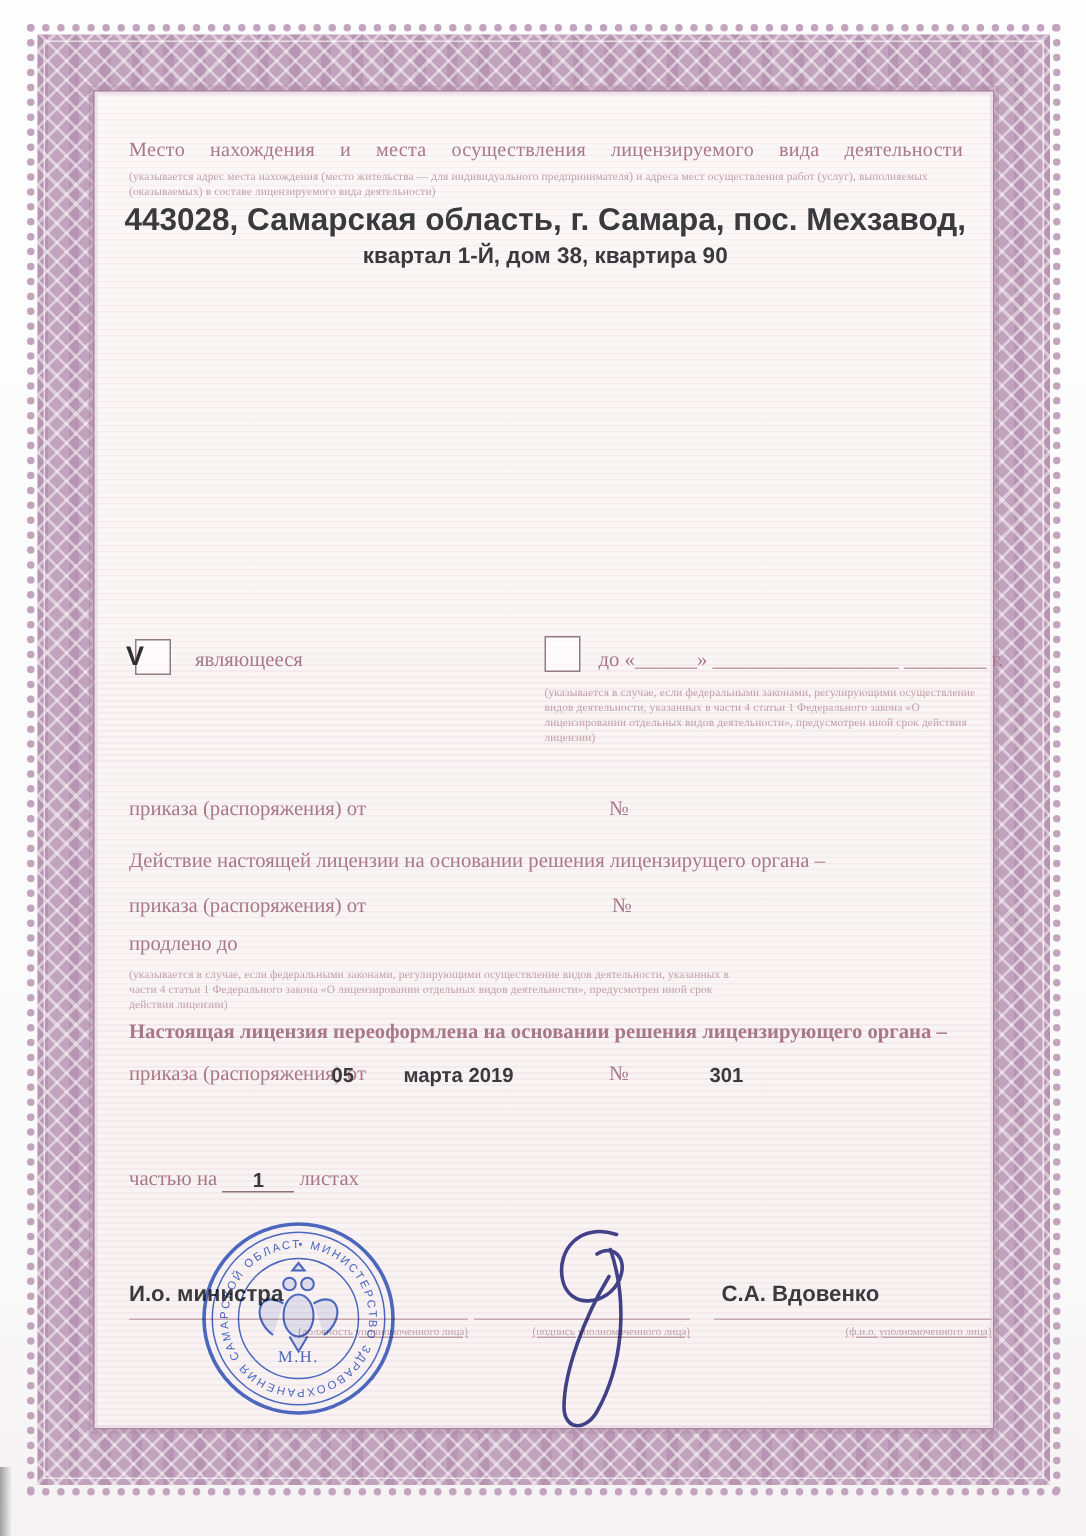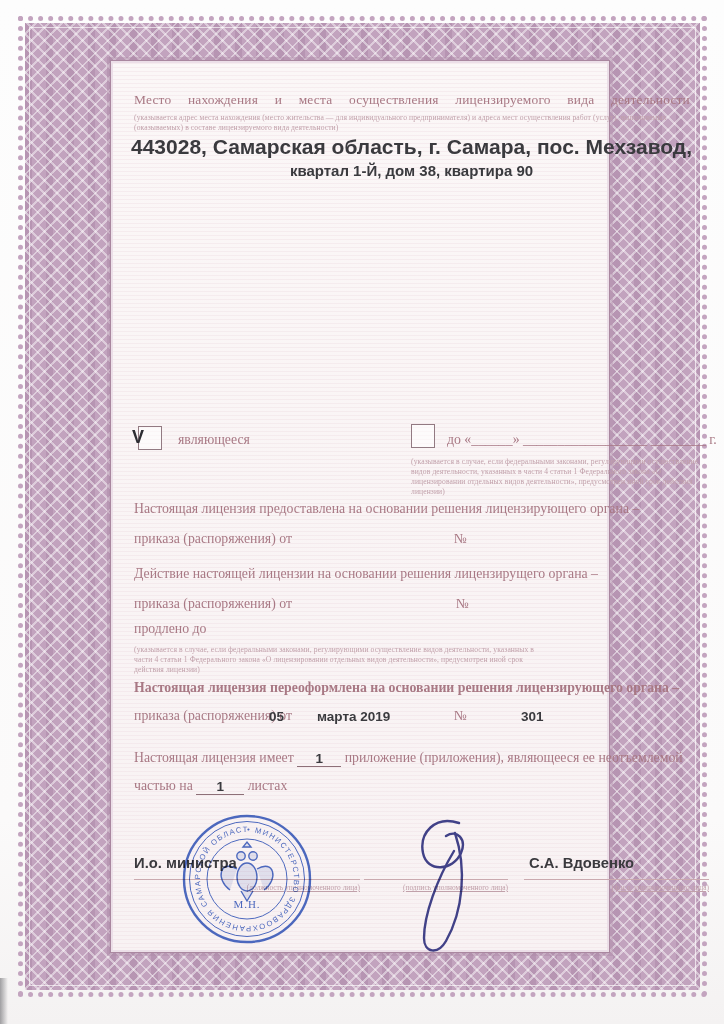--- a/index.html
+++ b/index.html
@@ -14,26 +14,26 @@
   .frame { position:absolute; left:25px; top:23px; width:675px; height:967px;
     background:
       repeating-linear-gradient(45deg, rgba(255,255,255,.45) 0 2px, rgba(255,255,255,0) 2px 9px),
       repeating-linear-gradient(-45deg, rgba(255,255,255,.45) 0 2px, rgba(255,255,255,0) 2px 9px),
       repeating-linear-gradient(90deg, rgba(153,112,148,.28) 0 7px, rgba(153,112,148,0) 7px 21px),
       #c2a3be;
     outline:5px dotted #c3a4bf; outline-offset:2px; }
   .frame::before { content:""; position:absolute; inset:4px;
     border:1px solid rgba(255,255,255,.65); pointer-events:none; }
 
-  .paper { position:absolute; left:37px; top:37px; width:500px; height:893px;
+  .paper { position:absolute; left:37px; top:37px; width:601px; height:893px;
     background:
       repeating-linear-gradient(0deg, rgba(236,216,223,.35) 0 1px, rgba(0,0,0,0) 1px 4px),
       linear-gradient(180deg,#fbf7f7,#f8f2f3);
     border:1px solid #a9879f;
-    box-shadow: inset 0 0 0 2px #ecdfe8, 0 0 0 3px rgba(173,138,166,.45); margin-left: 48px; }
+    box-shadow: inset 0 0 0 2px #ecdfe8, 0 0 0 3px rgba(173,138,166,.45); }
 
   .abs { position:absolute; }
   .rose  { color:#a87884; }
   .rose-sm { color:#c1a0aa; font-size:7.6px; line-height:10px; letter-spacing:.1px; }
   .dark-bold { font-family:"Liberation Sans", sans-serif; font-weight:700; color:#3a3a3e; }
 
   .doc-title { left:23px; top:31px; width:556px; font-size:13.4px;
     text-align:justify; text-align-last:justify; letter-spacing:.2px; }
   .doc-subtitle { left:23px; top:52px; width:556px; }
 
@@ -107,42 +107,36 @@
       <div class="abs dark-bold addr1">443028, Самарская область, г. Самара, пос. Мехзавод,</div>
       <div class="abs dark-bold addr2">квартал 1-Й, дом 38, квартира 90</div>
 
       <div class="abs cbx cbx1"></div>
       <div class="abs vmark">V</div>
       <div class="abs rose opt-label lbl-indef">являющееся</div>
       <div class="abs cbx cbx2"></div>
       <div class="abs rose opt-label lbl-until">до «______» __________________ ________ г.</div>
       <div class="abs rose-sm term-note">(указывается в случае, если федеральными законами, регулирующими осуществление видов деятельности, указанных в части 4 статьи 1 Федерального закона «О лицензировании отдельных видов деятельности», предусмотрен иной срок действия лицензии)</div>
 
-      <div class="abs rose body-line g1">Настоящая лицензия предоставлена на основании решения лицензирующего органа –</div>
       <div class="abs rose body-line g2">приказа (распоряжения)  от</div>
       <div class="abs rose body-line no1">№</div>
 
       <div class="abs rose body-line e1">Действие настоящей лицензии на основании решения лицензирущего органа –</div>
       <div class="abs rose body-line e2">приказа (распоряжения)  от</div>
       <div class="abs rose body-line no2">№</div>
       <div class="abs rose body-line e3">продлено до</div>
       <div class="abs rose-sm ext-note">(указывается в случае, если федеральными законами, регулирующими осуществление видов деятельности, указанных в части 4 статьи 1 Федерального закона «О лицензировании отдельных видов деятельности», предусмотрен иной срок действия лицензии)</div>
 
       <div class="abs rose body-line r1">Настоящая лицензия переоформлена на основании решения лицензирующего органа –</div>
       <div class="abs rose body-line r2">приказа (распоряжения)  от</div>
       <div class="abs val v-day">05</div>
       <div class="abs val v-month">марта 2019</div>
       <div class="abs rose no3">№</div>
       <div class="abs val v-num">301</div>
 
-      <div class="abs rose body-line annex1">
-        <span>Настоящая лицензия имеет</span>
-        <span class="blank" style="width:44px"><span class="val">1</span></span>
-        <span>приложение (приложения), являющееся ее неотъемлемой</span>
-      </div>
       <div class="abs rose body-line annex2">
         <span>частью на</span>
         <span class="blank" style="width:48px"><span class="val">1</span></span>
         <span>листах</span>
       </div>
 
       <div class="abs dark-bold sig-name sig-pos">И.о. министра</div>
       <div class="abs dark-bold sig-name sig-fio">С.А. Вдовенко</div>
       <div class="abs sig-line line-pos"></div>
       <div class="abs sig-line line-sig"></div>

